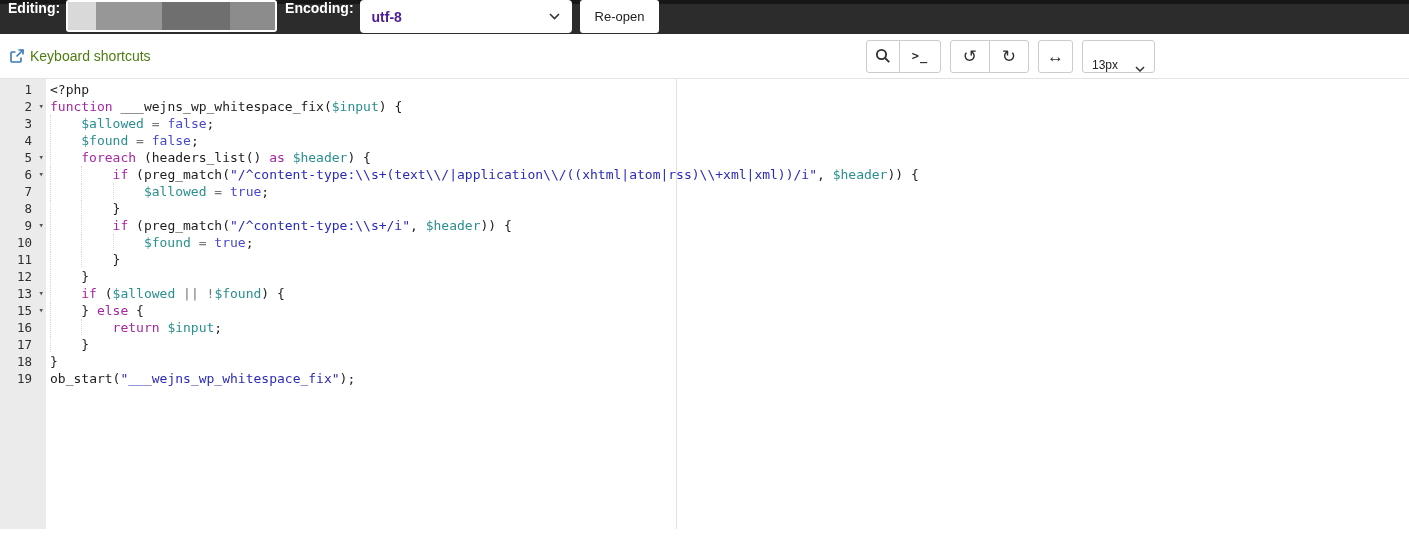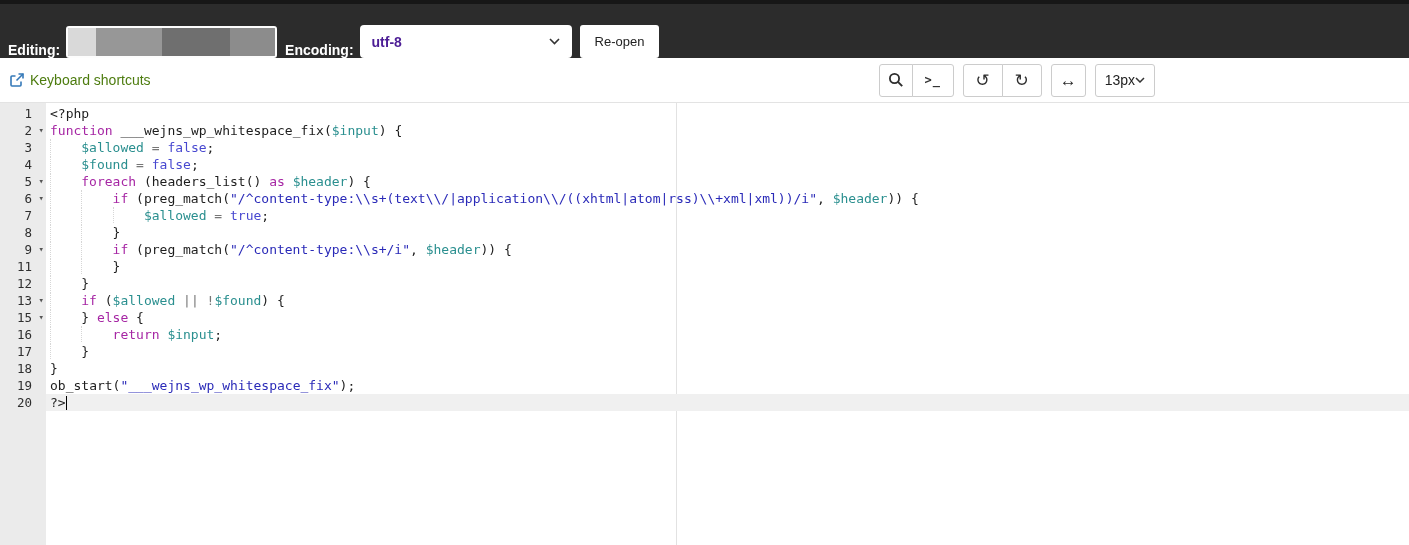--- a/index.html
+++ b/index.html
@@ -1,40 +1,40 @@
 <!DOCTYPE html>
 <html><head>
 <meta charset="utf-8">
 <style>
   * { margin:0; padding:0; box-sizing:border-box; }
   html,body { width:1409px; height:545px; background:#fff; font-family:"Liberation Sans", sans-serif; overflow:hidden; }
 
   
-  .topbar { height:58px; background:#2c2c2c; box-shadow: inset 0 4px 0 #171717; display:flex; align-items:flex-end; padding-left:8px; }
+  .topbar { height:34px; background:#2c2c2c; box-shadow: inset 0 4px 0 #171717; display:flex; align-items:flex-start; padding-left:8px; }
   .tb-label { color:#fff; font-weight:bold; font-size:14px; white-space:nowrap; }
   .file-redacted { width:211px; height:32px; border:2px solid #fdfdfd; border-radius:3px; margin:0 8px 0 6px; display:flex; overflow:hidden; background:#9a9a9a; }
   .file-redacted .seg1 { width:28px; background:#d9d9d9; }
   .file-redacted .seg2 { width:66px; background:#979797; }
   .file-redacted .seg3 { width:68px; background:#6f6f6f; }
   .file-redacted .seg4 { flex:1; background:#8c8c8c; }
   .enc-select { width:212px; height:33px; background:#fff; border-radius:4px; margin-left:6px; display:flex; align-items:center; justify-content:space-between; padding:0 12px; font-size:14px; font-weight:600; color:#4c1d95; cursor:pointer; }
   .reopen-btn { height:33px; margin-left:8px; background:#fff; border:0; border-radius:3px; padding:0 15px; font-size:13px; color:#222; font-family:"Liberation Sans",sans-serif; cursor:pointer; }
 
   
   .toolbar { height:45px; background:#fff; border-bottom:1px solid #e3e3e3; display:flex; align-items:center; padding:0 10px; }
   .kbd-link { display:flex; align-items:center; gap:6px; color:#4d7c0f; font-size:14px; text-decoration:none; cursor:pointer; }
   .tool-groups { margin-left:auto; margin-right:244px; display:flex; align-items:center; gap:9px; }
   .btn-group { display:flex; }
   .tbtn { height:33px; background:#fff; border:1px solid #ccc; border-radius:3px; display:flex; align-items:center; justify-content:center; color:#333; cursor:pointer; font-family:"Liberation Sans",sans-serif; }
   .btn-group .tbtn { border-radius:0; }
   .btn-group .tbtn:first-child { border-radius:3px 0 0 3px; }
   .btn-group .tbtn:last-child { border-radius:0 3px 3px 0; margin-left:-1px; }
   .glyph { font-size:17px; line-height:1; color:#2d2d2d; }
   .term-glyph { font-family:"DejaVu Sans Mono",monospace; font-weight:bold; font-size:12px; letter-spacing:1px; }
-  .sel { gap:0; padding:0 9px; font-size:14px; color:#222; }
+  .sel { gap:17px; padding:0 9px; font-size:12px; color:#222;align-items:flex-end; }
   .sel-lang { width:137px; justify-content:space-between; padding:0 12px 0 48px; }
 
   
   .editor { position:relative; height:450px; background:linear-gradient(90deg,#ebebeb 46px,#ffffff 46px); font-family:"DejaVu Sans Mono",monospace; font-size:13px; }
   .ruler { position:absolute; top:0; bottom:0; left:calc(50px + 80ch); width:1px; background:#e2e2e2; }
   .lines { position:relative; padding-top:2px; }
   .line { display:flex; height:17px; line-height:17px; }
   .gut { width:46px; background:#ebebeb; color:#2e2e2e; text-align:right; padding-right:14px; position:relative; font-size:12.5px; flex:none; }
   .fold { position:absolute; right:2px; top:0; font-size:9px; color:#555; cursor:pointer; }
   .code { flex:1; padding-left:4px; white-space:pre; color:#1d1d1d; }
@@ -144,20 +144,24 @@
         </div>
         <div class="line">
           <div class="gut"><span>8</span></div>
           <div class="code"><span class="ind"></span><span class="ind"></span><span>}</span></div>
         </div>
         <div class="line">
           <div class="gut"><span>9</span><span class="fold">▾</span></div>
           <div class="code"><span class="ind"></span><span class="ind"></span><span class="tk-k">if</span><span> (preg_match(</span><span class="tk-s">"/^content-type:\\s+/i"</span><span>, </span><span class="tk-v">$header</span><span>)) {</span></div>
         </div>
         <div class="line">
+          <div class="gut"><span>10</span></div>
+          <div class="code"><span class="ind"></span><span class="ind"></span><span class="ind"></span><span class="tk-v">$found</span><span> </span><span class="tk-o">=</span><span> </span><span class="tk-a">true</span><span>;</span></div>
+        </div>
+        <div class="line">
           <div class="gut"><span>11</span></div>
           <div class="code"><span class="ind"></span><span class="ind"></span><span>}</span></div>
         </div>
         <div class="line">
           <div class="gut"><span>12</span></div>
           <div class="code"><span class="ind"></span><span>}</span></div>
         </div>
         <div class="line">
           <div class="gut"><span>13</span><span class="fold">▾</span></div>
           <div class="code"><span class="ind"></span><span class="tk-k">if</span><span> (</span><span class="tk-v">$allowed</span><span> </span><span class="tk-o">||</span><span> </span><span class="tk-o">!</span><span class="tk-v">$found</span><span>) {</span></div>
@@ -175,20 +179,16 @@
           <div class="code"><span class="ind"></span><span>}</span></div>
         </div>
         <div class="line">
           <div class="gut"><span>18</span></div>
           <div class="code"><span>}</span></div>
         </div>
         <div class="line">
           <div class="gut"><span>19</span></div>
           <div class="code"><span>ob_start(</span><span class="tk-s">"___wejns_wp_whitespace_fix"</span><span>);</span></div>
         </div>
-        <div class="line active">
-          <div class="gut"><span>20</span></div>
-          <div class="code"><span>?&gt;</span><span class="cursor"></span></div>
-        </div>
       </div>
   </div>
 
 </div>
 
 </body></html>

